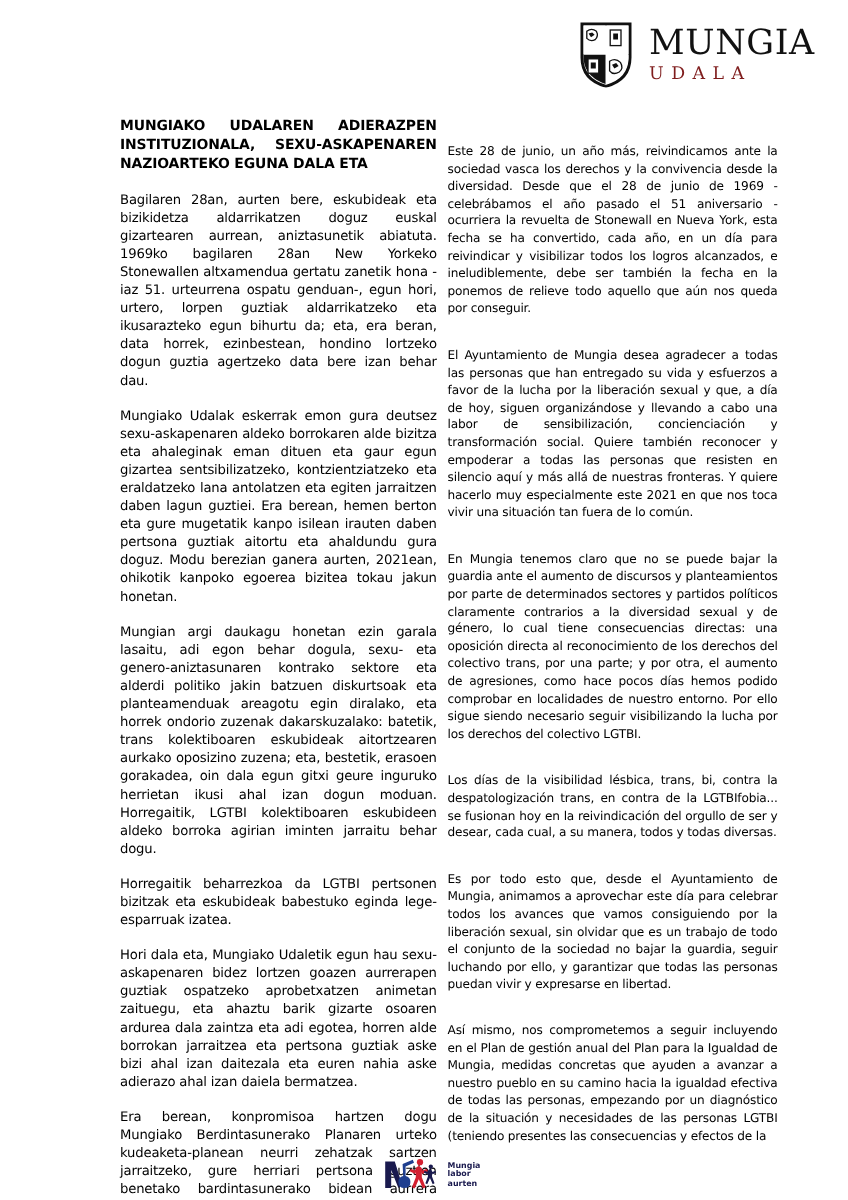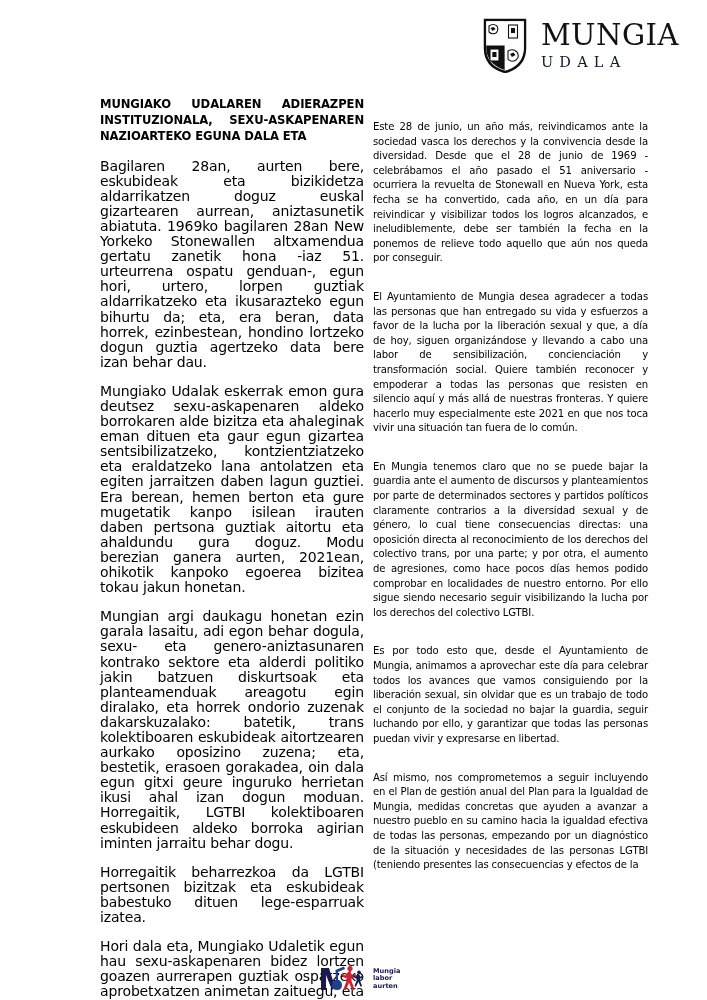--- a/index.html
+++ b/index.html
@@ -41,21 +41,21 @@
     font-size: 29px;
     letter-spacing: 0.5px;
     font-weight: 400;
     color: #111111;
   }
   .wordmark-sub {
     font-family: "DejaVu Serif", serif;
     font-size: 14.5px;
     letter-spacing: 6.2px;
     margin-top: 5px;
-    color: #0f172a;
+    color: #7f1d1d;
   }
 
   
   .content {
     position: absolute;
     top: 96px;
     left: 100px;
     width: 548px;
     display: flex;
     gap: 9px;
@@ -75,21 +75,21 @@
     margin: 0 0 14px 0;
     letter-spacing: -0.1px;
   }
   .col-right .doc-title {
     font-size: 11.2px;
     line-height: 15.6px;
   }
 
   p.body-par {
     font-family: "DejaVu Sans", sans-serif;
-    font-size: 14px;
+    font-size: 11px;
     line-height: 15.1px;
     text-align: justify;
     text-align-last: left;
     margin: 0 0 14px 0;
     letter-spacing: -0.15px;
     word-spacing: 0px;
   }
   .col-right p.body-par {
     font-size: 10.1px;
     line-height: 14.6px;
@@ -148,29 +148,30 @@
   </span>
 </div>
 
 <div class="content">
 
   <div class="col col-left">
     <h1 class="doc-title">MUNGIAKO UDALAREN ADIERAZPEN INSTITUZIONALA, SEXU-ASKAPENAREN NAZIOARTEKO EGUNA DALA ETA</h1>
     <p class="body-par">Bagilaren 28an, aurten bere, eskubideak eta bizikidetza aldarrikatzen doguz euskal gizartearen aurrean, aniztasunetik abiatuta. 1969ko bagilaren 28an New Yorkeko Stonewallen altxamendua gertatu zanetik hona -iaz 51. urteurrena ospatu genduan-, egun hori, urtero, lorpen guztiak aldarrikatzeko eta ikusarazteko egun bihurtu da; eta, era beran, data horrek, ezinbestean, hondino lortzeko dogun guztia agertzeko data bere izan behar dau.</p>
     <p class="body-par">Mungiako Udalak eskerrak emon gura deutsez sexu-askapenaren aldeko borrokaren alde bizitza eta ahaleginak eman dituen eta gaur egun gizartea sentsibilizatzeko, kontzientziatzeko eta eraldatzeko lana antolatzen eta egiten jarraitzen daben lagun guztiei. Era berean, hemen berton eta gure mugetatik kanpo isilean irauten daben pertsona guztiak aitortu eta ahaldundu gura doguz. Modu berezian ganera aurten, 2021ean, ohikotik kanpoko egoerea bizitea tokau jakun honetan.</p>
     <p class="body-par">Mungian argi daukagu honetan ezin garala lasaitu, adi egon behar dogula, sexu- eta genero-aniztasunaren kontrako sektore eta alderdi politiko jakin batzuen diskurtsoak eta planteamenduak areagotu egin diralako, eta horrek ondorio zuzenak dakarskuzalako: batetik, trans kolektiboaren eskubideak aitortzearen aurkako oposizino zuzena; eta, bestetik, erasoen gorakadea, oin dala egun gitxi geure inguruko herrietan ikusi ahal izan dogun moduan. Horregaitik, LGTBI kolektiboaren eskubideen aldeko borroka agirian iminten jarraitu behar dogu.</p>
-    <p class="body-par">Horregaitik beharrezkoa da LGTBI pertsonen bizitzak eta eskubideak babestuko dituen lege-esparruak izatea.</p>
+    <p class="body-par">Horregaitik beharrezkoa da LGTBI pertsonen bizitzak eta eskubideak babestuko eginda lege-esparruak izatea.</p>
     <p class="body-par">Hori dala eta, Mungiako Udaletik egun hau sexu-askapenaren bidez lortzen goazen aurrerapen guztiak ospatzeko aprobetxatzen animetan zaituegu, eta ahaztu barik gizarte osoaren ardurea dala zaintza eta adi egotea, horren alde borrokan jarraitzea eta pertsona guztiak aske bizi ahal izan daitezala eta euren nahia aske adierazo ahal izan daiela bermatzea.</p>
     <p class="body-par">Era berean, konpromisoa hartzen dogu Mungiako Berdintasunerako Planaren urteko kudeaketa-planean neurri zehatzak sartzen jarraitzeko, gure herriari pertsona guztien benetako bardintasunerako bidean aurrera egiten laguntzeko, LGTBI pertsonen egoerearen eta beharren diagnostikoa eginda (pandemiaren</p>
   </div>
 
   <div class="col col-right">
     <p class="body-par">Este 28 de junio, un año más, reivindicamos ante la sociedad vasca los derechos y la convivencia desde la diversidad. Desde que el 28 de junio de 1969 - celebrábamos el año pasado el 51 aniversario - ocurriera la revuelta de Stonewall en Nueva York, esta fecha se ha convertido, cada año, en un día para reivindicar y visibilizar todos los logros alcanzados, e ineludiblemente, debe ser también la fecha en la ponemos de relieve todo aquello que aún nos queda por conseguir.</p>
     <p class="body-par">El Ayuntamiento de Mungia  desea agradecer a todas las personas que han entregado su vida y esfuerzos a favor de la lucha por la liberación sexual y que, a día de hoy, siguen organizándose y llevando a cabo una labor de sensibilización, concienciación y transformación social. Quiere también reconocer y empoderar a todas las personas que resisten en silencio aquí y más allá de nuestras fronteras. Y quiere hacerlo muy especialmente este 2021 en que nos toca vivir una situación tan fuera de lo común.</p>
     <p class="body-par">En Mungia tenemos claro que no se puede bajar la guardia ante el aumento de discursos y planteamientos por parte de determinados sectores y partidos políticos claramente contrarios a la diversidad sexual y de género, lo cual tiene consecuencias directas: una oposición directa al reconocimiento de los derechos del colectivo trans, por una parte; y por otra, el aumento de agresiones, como hace pocos días hemos podido comprobar en localidades de nuestro entorno. Por ello sigue siendo necesario seguir visibilizando la lucha por los derechos del colectivo LGTBI.</p>
+    <p class="body-par">Los días de la visibilidad lésbica, trans, bi, contra la despatologización trans, en contra de la LGTBIfobia... se fusionan hoy en la reivindicación del orgullo de ser y desear, cada cual, a su manera, todos y todas diversas.</p>
     <p class="body-par">Es por todo esto que, desde el Ayuntamiento de Mungia, animamos a aprovechar este día para celebrar todos los avances que vamos consiguiendo por la liberación sexual, sin olvidar que es un trabajo de todo el conjunto de la sociedad no bajar la guardia, seguir luchando por ello, y garantizar que todas las personas puedan vivir y expresarse en libertad.</p>
     <p class="body-par">Así mismo, nos comprometemos a seguir incluyendo en el  Plan de gestión anual del Plan para la Igualdad de Mungia, medidas concretas que ayuden a avanzar a nuestro pueblo en su camino hacia la igualdad efectiva de todas las personas, empezando por un diagnóstico de la situación y necesidades de las personas LGTBI (teniendo presentes las consecuencias y efectos de la</p>
   </div>
 
 </div>
 
 <div class="footer">
   <span>
     <svg class="footer-mark" width="52" height="30" viewBox="0 0 52 30" xmlns="http://www.w3.org/2000/svg">
       <path d="M3 4 L3 26 L8 26 L8 11 L14 26 L17 23 L11 4 Z" fill="#1a1a4e"></path>

